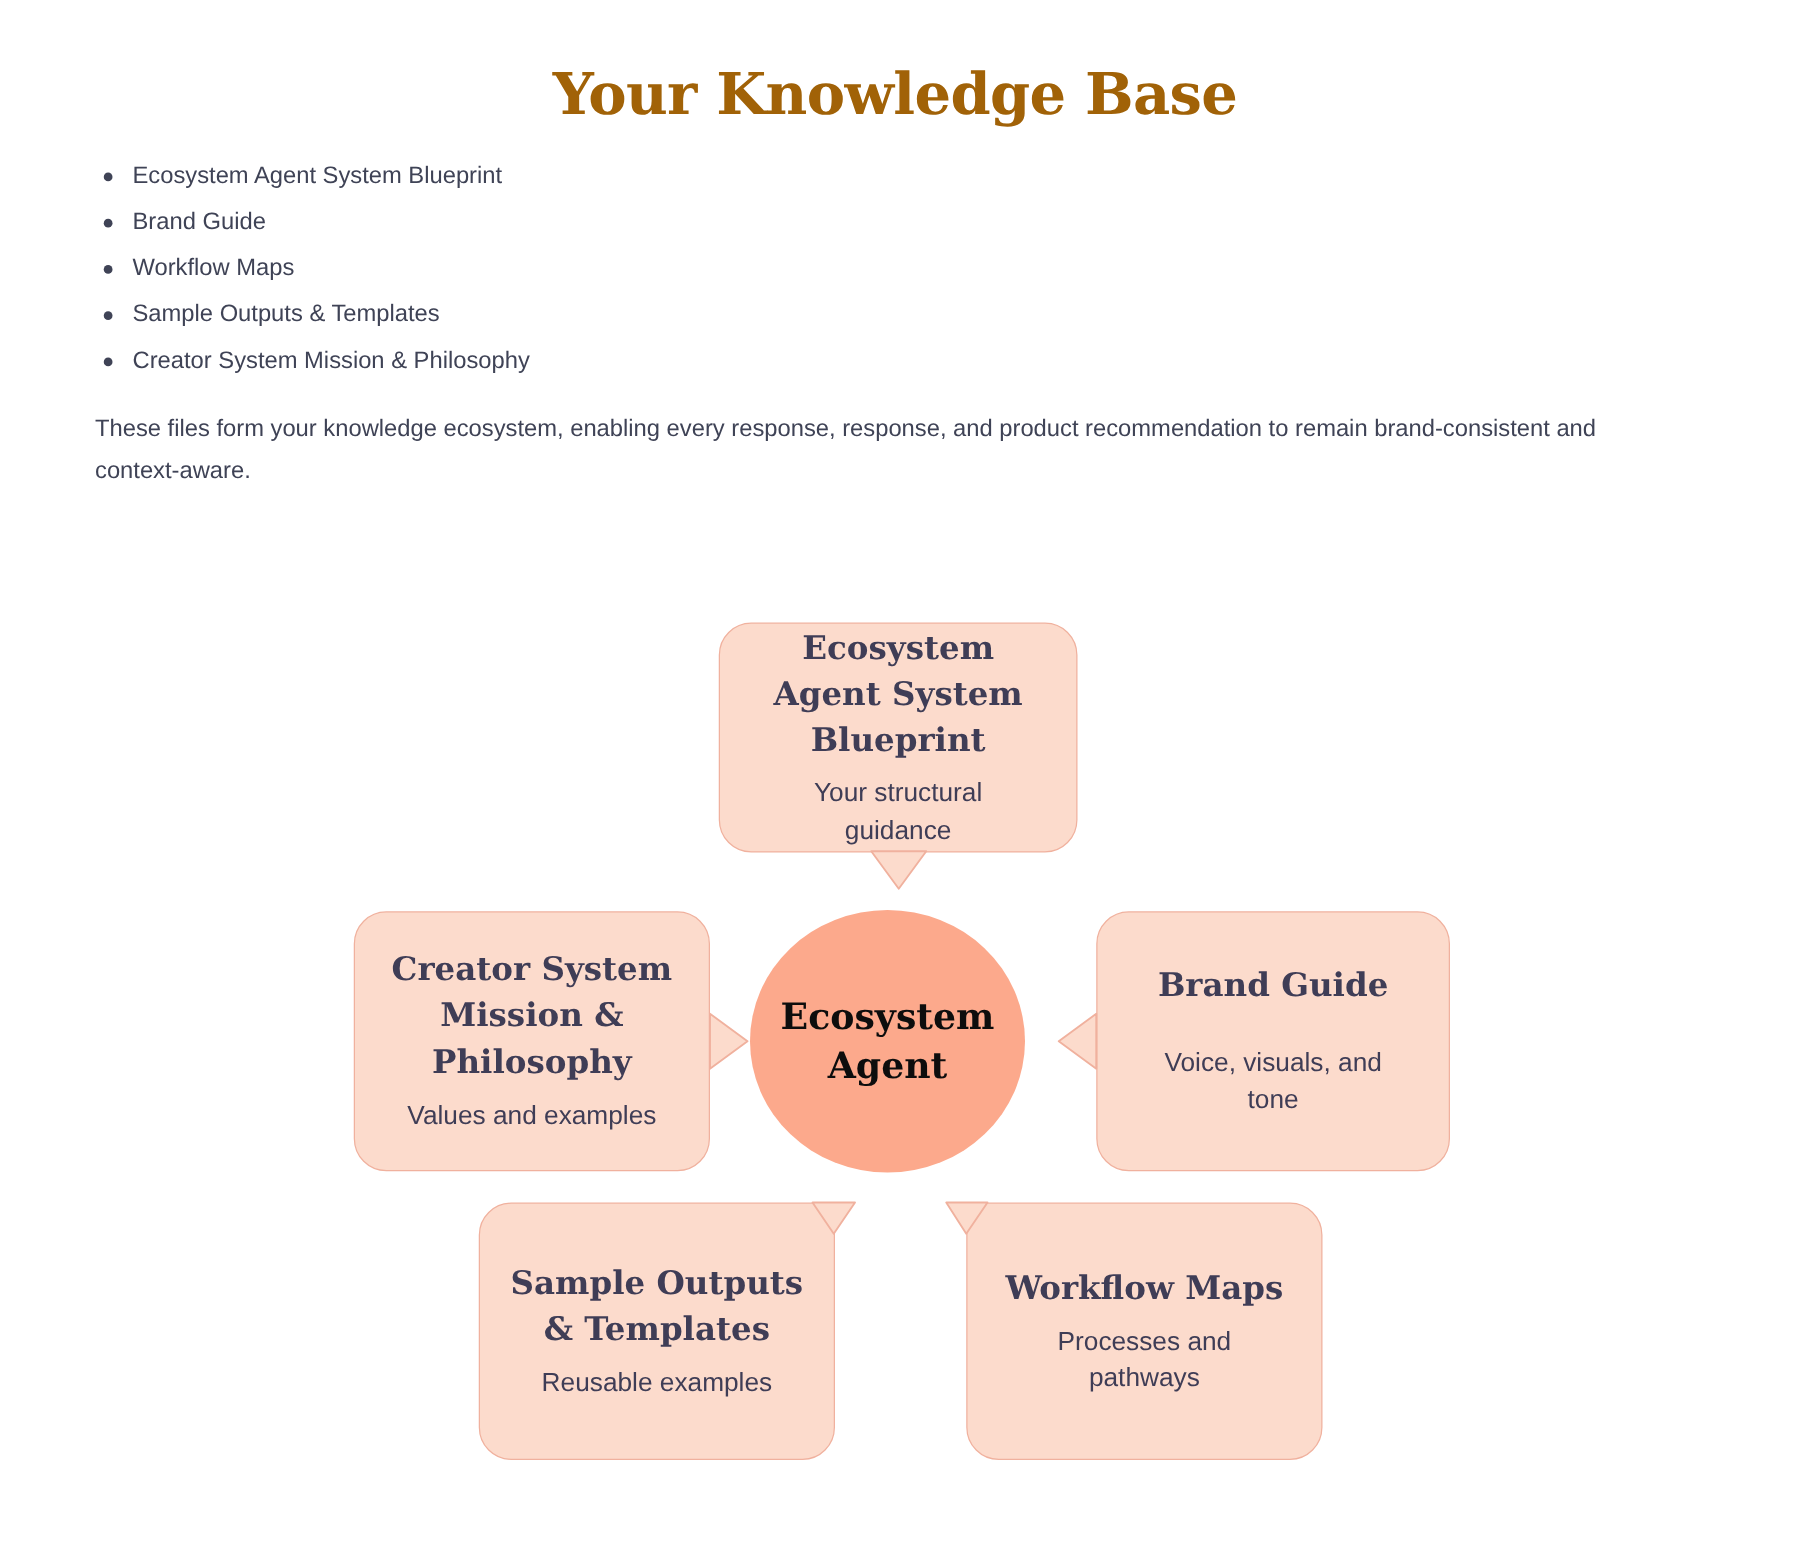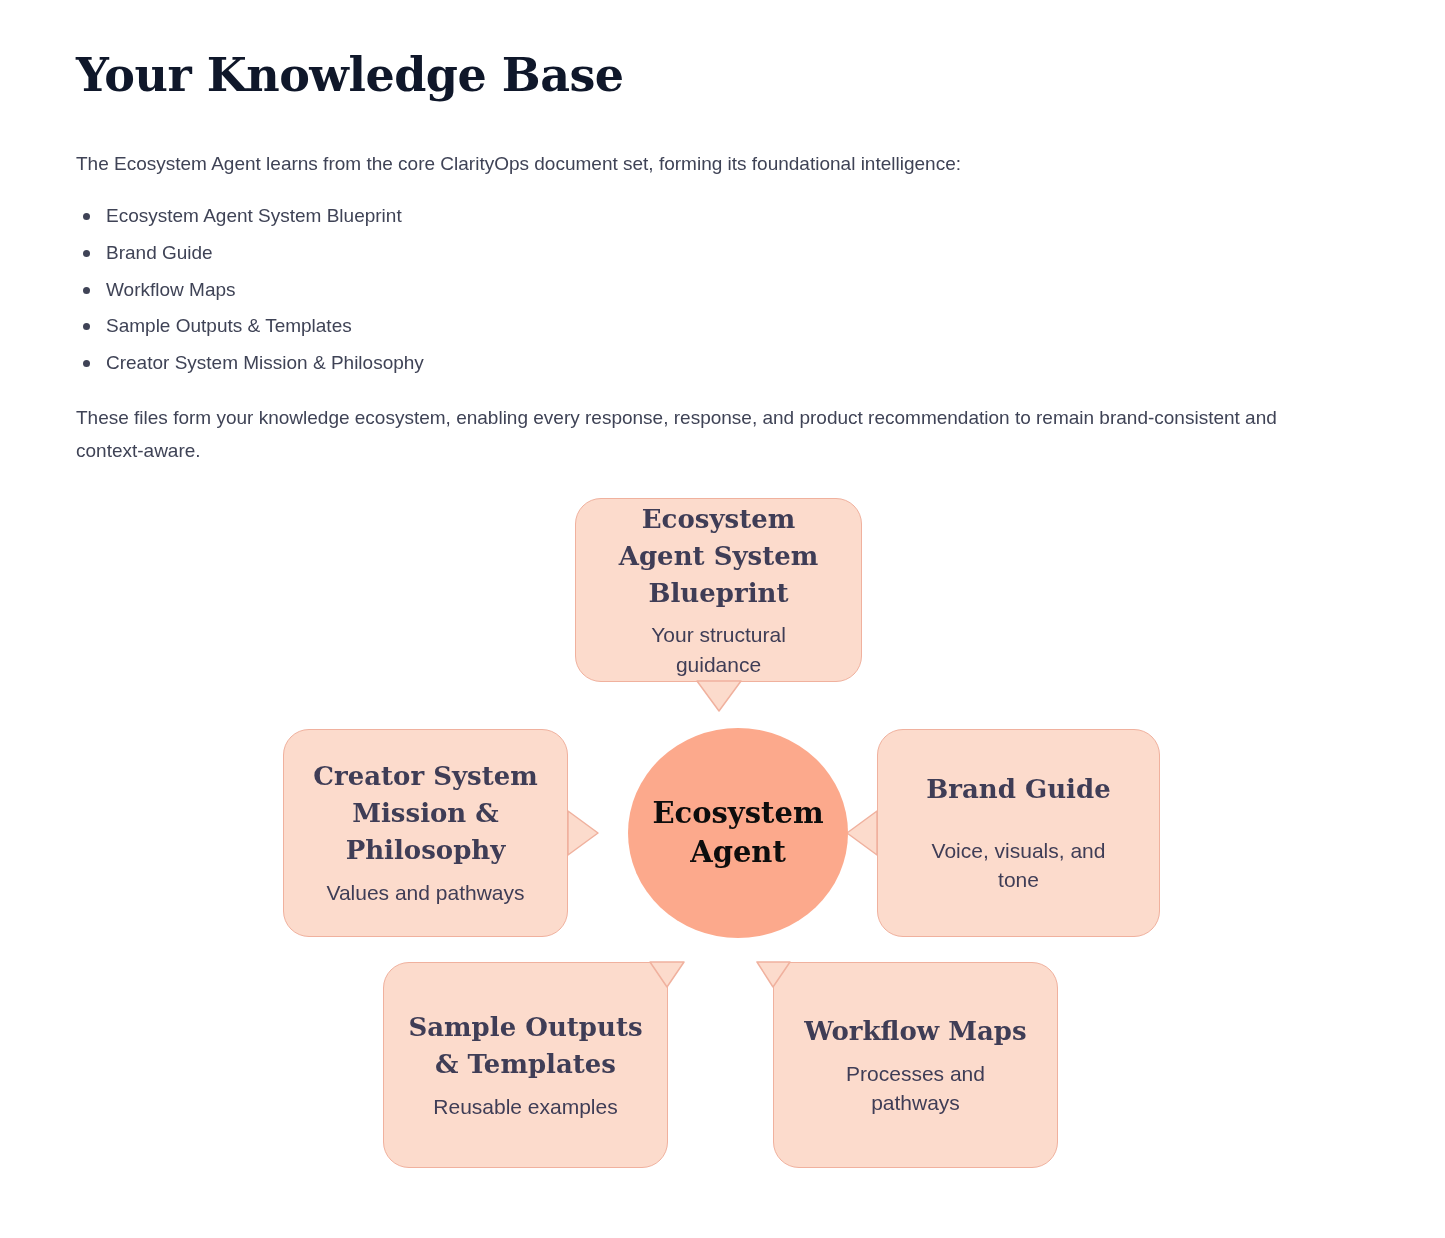--- a/index.html
+++ b/index.html
@@ -21,22 +21,23 @@
     position: absolute;
     left: 76px;
     top: 48px;
     width: 1280px;
   }
   h1.page-title {
     font-family: "DejaVu Serif", "Liberation Serif", serif;
     font-weight: bold;
     font-size: 46px;
     line-height: 1.2;
-    color: #0f172a;
+    color: #a16207;
     letter-spacing: -0.5px;
+    text-align: center;
   }
   p.intro {
     margin-top: 47px;
     font-size: 19px;
     line-height: 1.45;
     color: #3f4356;
   }
   ul.kb-list {
     margin-top: 28px;
     list-style: none;
@@ -114,21 +115,21 @@
   .tail { position: absolute; z-index: 2; }
   .tail polygon { fill: #fcdbcc; stroke: #f0b19e; stroke-width: 1.5; stroke-linejoin: round; }
   .tail-top      { left: 692px; top: 676px; }
   .tail-creator  { left: 563px; top: 806px; }
   .tail-brand    { left: 842px; top: 806px; }
   .tail-samples  { left: 645px; top: 957px; }
   .tail-workflow { left: 752px; top: 957px; }
 
   .center-circle {
     position: absolute;
-    left: 628px; top: 728px;
+    left: 600px; top: 728px;
     width: 220px; height: 210px;
     border-radius: 50%;
     background: #fca98c;
     display: flex;
     align-items: center;
     justify-content: center;
     text-align: center;
     z-index: 3;
   }
   .center-circle .center-label {
@@ -140,42 +141,41 @@
     max-width: 180px;
   }
 </style>
 </head>
 <body>
 
 <div class="page">
 
   <div class="doc">
     <h1 class="page-title">Your Knowledge Base</h1>
-    <p class="intro">The Ecosystem Agent learns from the core ClarityOps document set, forming its foundational intelligence:</p>
     <ul class="kb-list">
       <li>Ecosystem Agent System Blueprint</li>
       <li>Brand Guide</li>
       <li>Workflow Maps</li>
       <li>Sample Outputs &amp; Templates</li>
       <li>Creator System Mission &amp; Philosophy</li>
     </ul>
     <p class="outro">These files form your knowledge ecosystem, enabling every response, response, and product recommendation to remain brand-consistent and context-aware.</p>
   </div>
 
   <div class="bubble box-blueprint">
     <div class="node-title">Ecosystem Agent System Blueprint</div>
     <div class="node-subtitle">Your structural guidance</div>
   </div>
   <svg class="tail tail-top" width="54" height="40" viewBox="0 0 54 40">
     <polygon points="5,5 49,5 27,35"></polygon>
   </svg>
 
   <div class="bubble box-creator">
     <div class="node-title">Creator System Mission &amp; Philosophy</div>
-    <div class="node-subtitle">Values and pathways</div>
+    <div class="node-subtitle">Values and examples</div>
   </div>
   <svg class="tail tail-creator" width="40" height="54" viewBox="0 0 40 54">
     <polygon points="5,5 35,27 5,49"></polygon>
   </svg>
 
   <div class="bubble box-brand">
     <div class="node-title">Brand Guide</div>
     <div class="node-subtitle">Voice, visuals, and tone</div>
   </div>
   <svg class="tail tail-brand" width="40" height="54" viewBox="0 0 40 54">

